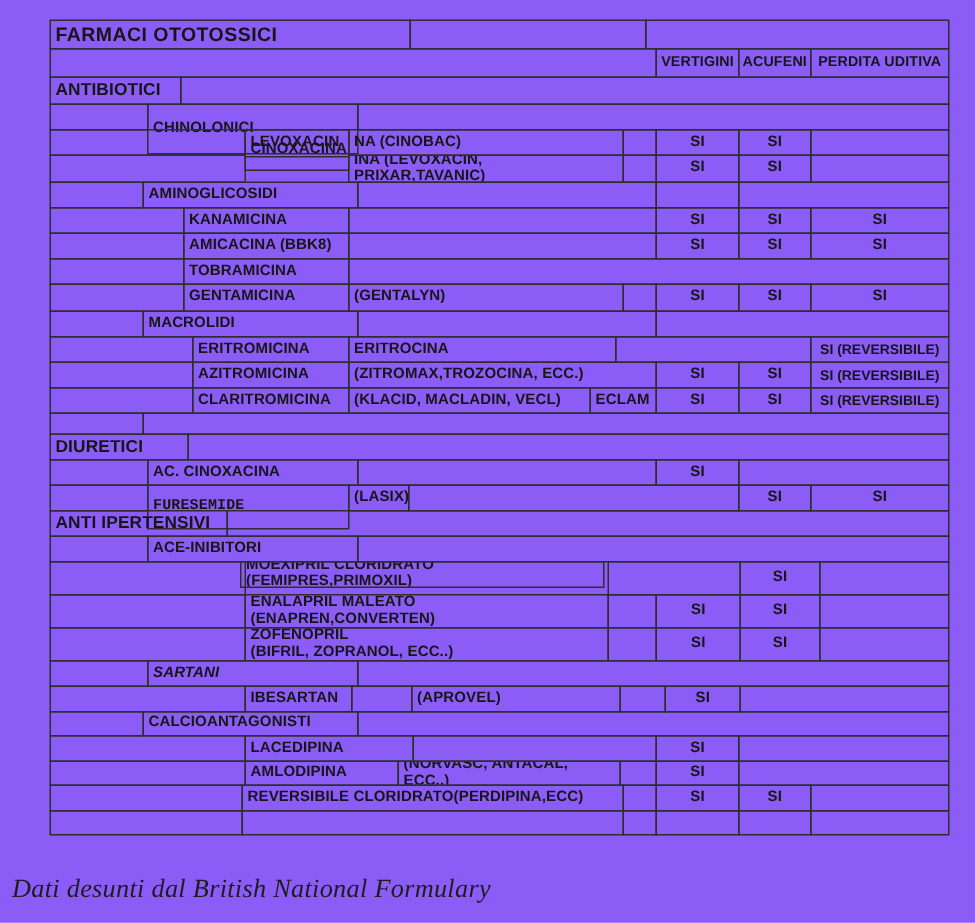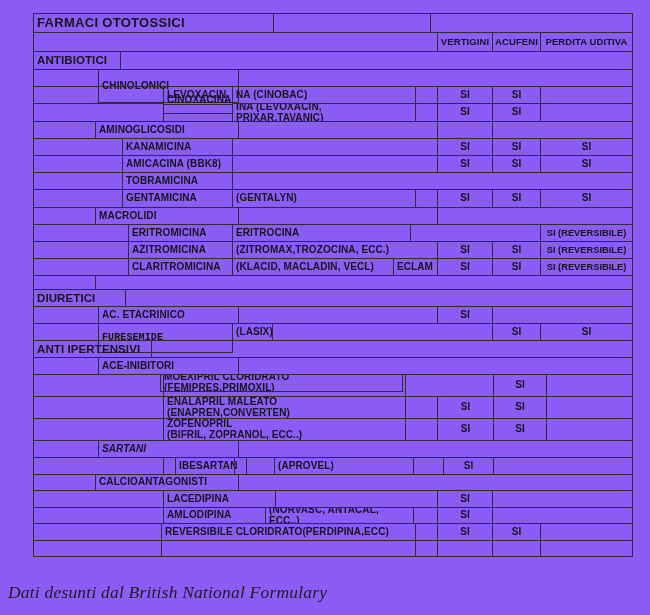--- a/index.html
+++ b/index.html
@@ -109,21 +109,21 @@
       <div class="cell" style="left: 232px; top: 258px; width: 162px; height: 18px;">(KLACID, MACLADIN, VECL)</div>
       <div class="cell" style="left: 393px; top: 258px; width: 45px; height: 18px;">ECLAM</div>
       <div class="cell s-si" style="left: 437px; top: 258px; width: 56px; height: 18px;">SI</div>
       <div class="cell s-si" style="left: 492px; top: 258px; width: 49px; height: 18px;">SI</div>
       <div class="cell s-rev" style="left: 540px; top: 258px; width: 93px; height: 18px;">SI (REVERSIBILE)</div>
       <div class="cell" style="left: 33px; top: 275px; width: 63px; height: 15px;"></div>
       <div class="cell" style="left: 95px; top: 275px; width: 538px; height: 15px;"></div>
       <div class="cell s-section" style="left: 33px; top: 289px; width: 93px; height: 18px;">DIURETICI</div>
       <div class="cell" style="left: 125px; top: 289px; width: 508px; height: 18px;"></div>
       <div class="cell" style="left: 33px; top: 306px; width: 66px; height: 18px;"></div>
-      <div class="cell" style="left: 98px; top: 306px; width: 141px; height: 18px;">AC. ETACRINICO</div>
+      <div class="cell" style="left: 98px; top: 306px; width: 141px; height: 18px;">AC. CINOXACINA</div>
       <div class="cell" style="left: 238px; top: 306px; width: 200px; height: 18px;"></div>
       <div class="cell s-si" style="left: 437px; top: 306px; width: 56px; height: 18px;">SI</div>
       <div class="cell" style="left: 492px; top: 306px; width: 141px; height: 18px;"></div>
       <div class="cell" style="left: 33px; top: 323px; width: 66px; height: 18px;"></div>
       <div class="cell" style="left: 98px; top: 323px; width: 135px; height: 30px; font-family: Liberation Mono, monospace;">FURESEMIDE</div>
       <div class="cell" style="left: 232px; top: 323px; width: 41px; height: 18px;">(LASIX)</div>
       <div class="cell" style="left: 272px; top: 323px; width: 221px; height: 18px;"></div>
       <div class="cell s-si" style="left: 492px; top: 323px; width: 49px; height: 18px;">SI</div>
       <div class="cell s-si" style="left: 540px; top: 323px; width: 93px; height: 18px;">SI</div>
       <div class="cell s-section" style="left: 33px; top: 340px; width: 119px; height: 18px;">ANTI IPERTENSIVI</div>
@@ -148,21 +148,21 @@
       <div class="cell" style="left: 163px; top: 418px; width: 243px; height: 23px;">ZOFENOPRIL
 (BIFRIL, ZOPRANOL, ECC..)</div>
       <div class="cell" style="left: 405px; top: 418px; width: 33px; height: 23px;"></div>
       <div class="cell s-si" style="left: 437px; top: 418px; width: 57px; height: 23px;">SI</div>
       <div class="cell s-si" style="left: 493px; top: 418px; width: 54px; height: 23px;">SI</div>
       <div class="cell" style="left: 546px; top: 418px; width: 87px; height: 23px;"></div>
       <div class="cell" style="left: 33px; top: 440px; width: 66px; height: 18px;"></div>
       <div class="cell" style="left: 98px; top: 440px; width: 141px; height: 18px; font-style: italic;">SARTANI</div>
       <div class="cell" style="left: 238px; top: 440px; width: 395px; height: 18px;"></div>
       <div class="cell" style="left: 33px; top: 457px; width: 131px; height: 18px;"></div>
-      <div class="cell" style="left: 163px; top: 457px; width: 72px; height: 18px; margin-left: 12px;">IBESARTAN</div>
+      <div class="cell" style="left: 163px; top: 457px; width: 72px; height: 18px;">IBESARTAN</div>
       <div class="cell" style="left: 234px; top: 457px; width: 41px; height: 18px;"></div>
       <div class="cell" style="left: 274px; top: 457px; width: 140px; height: 18px;">(APROVEL)</div>
       <div class="cell" style="left: 413px; top: 457px; width: 31px; height: 18px;"></div>
       <div class="cell s-si" style="left: 443px; top: 457px; width: 51px; height: 18px;">SI</div>
       <div class="cell" style="left: 493px; top: 457px; width: 140px; height: 18px;"></div>
       <div class="cell" style="left: 33px; top: 474px; width: 63px; height: 17px;"></div>
       <div class="cell" style="left: 95px; top: 474px; width: 144px; height: 17px;">CALCIOANTAGONISTI</div>
       <div class="cell" style="left: 238px; top: 474px; width: 395px; height: 17px;"></div>
       <div class="cell" style="left: 33px; top: 490px; width: 131px; height: 18px;"></div>
       <div class="cell" style="left: 163px; top: 490px; width: 113px; height: 18px;">LACEDIPINA</div>

